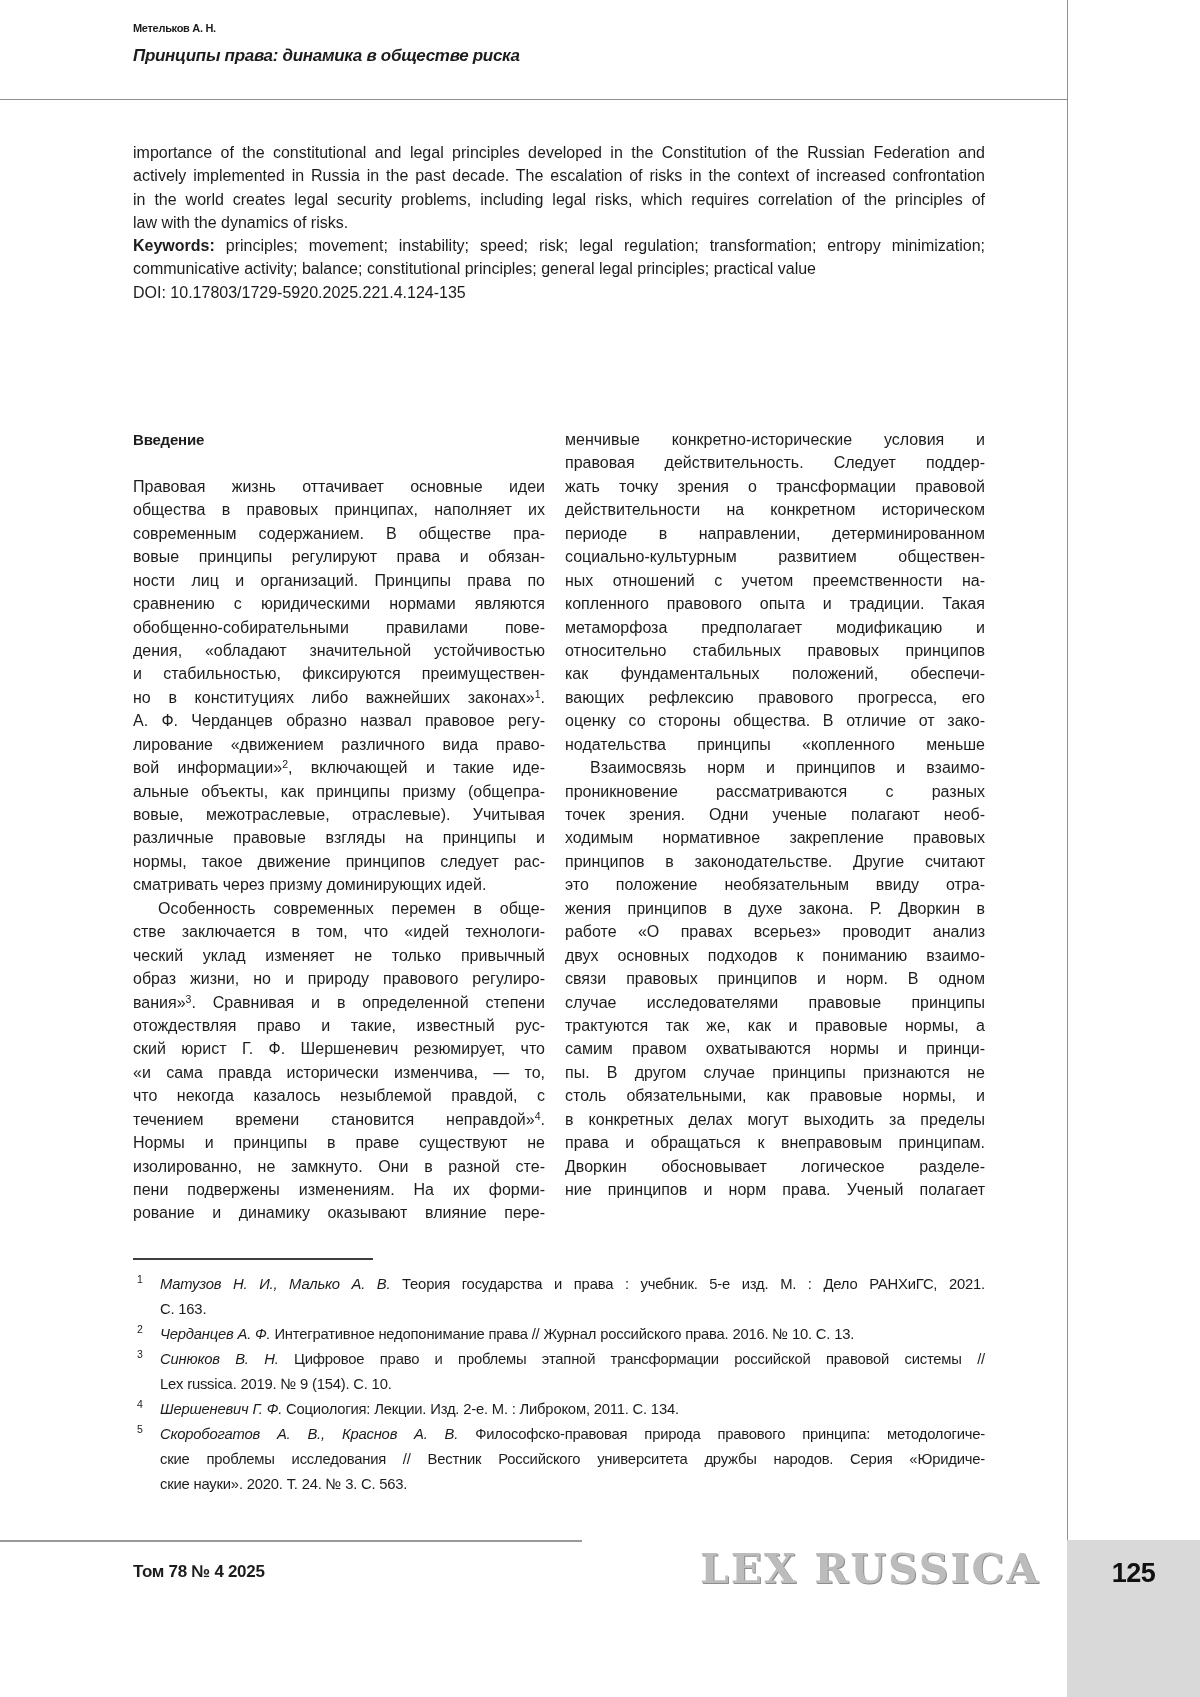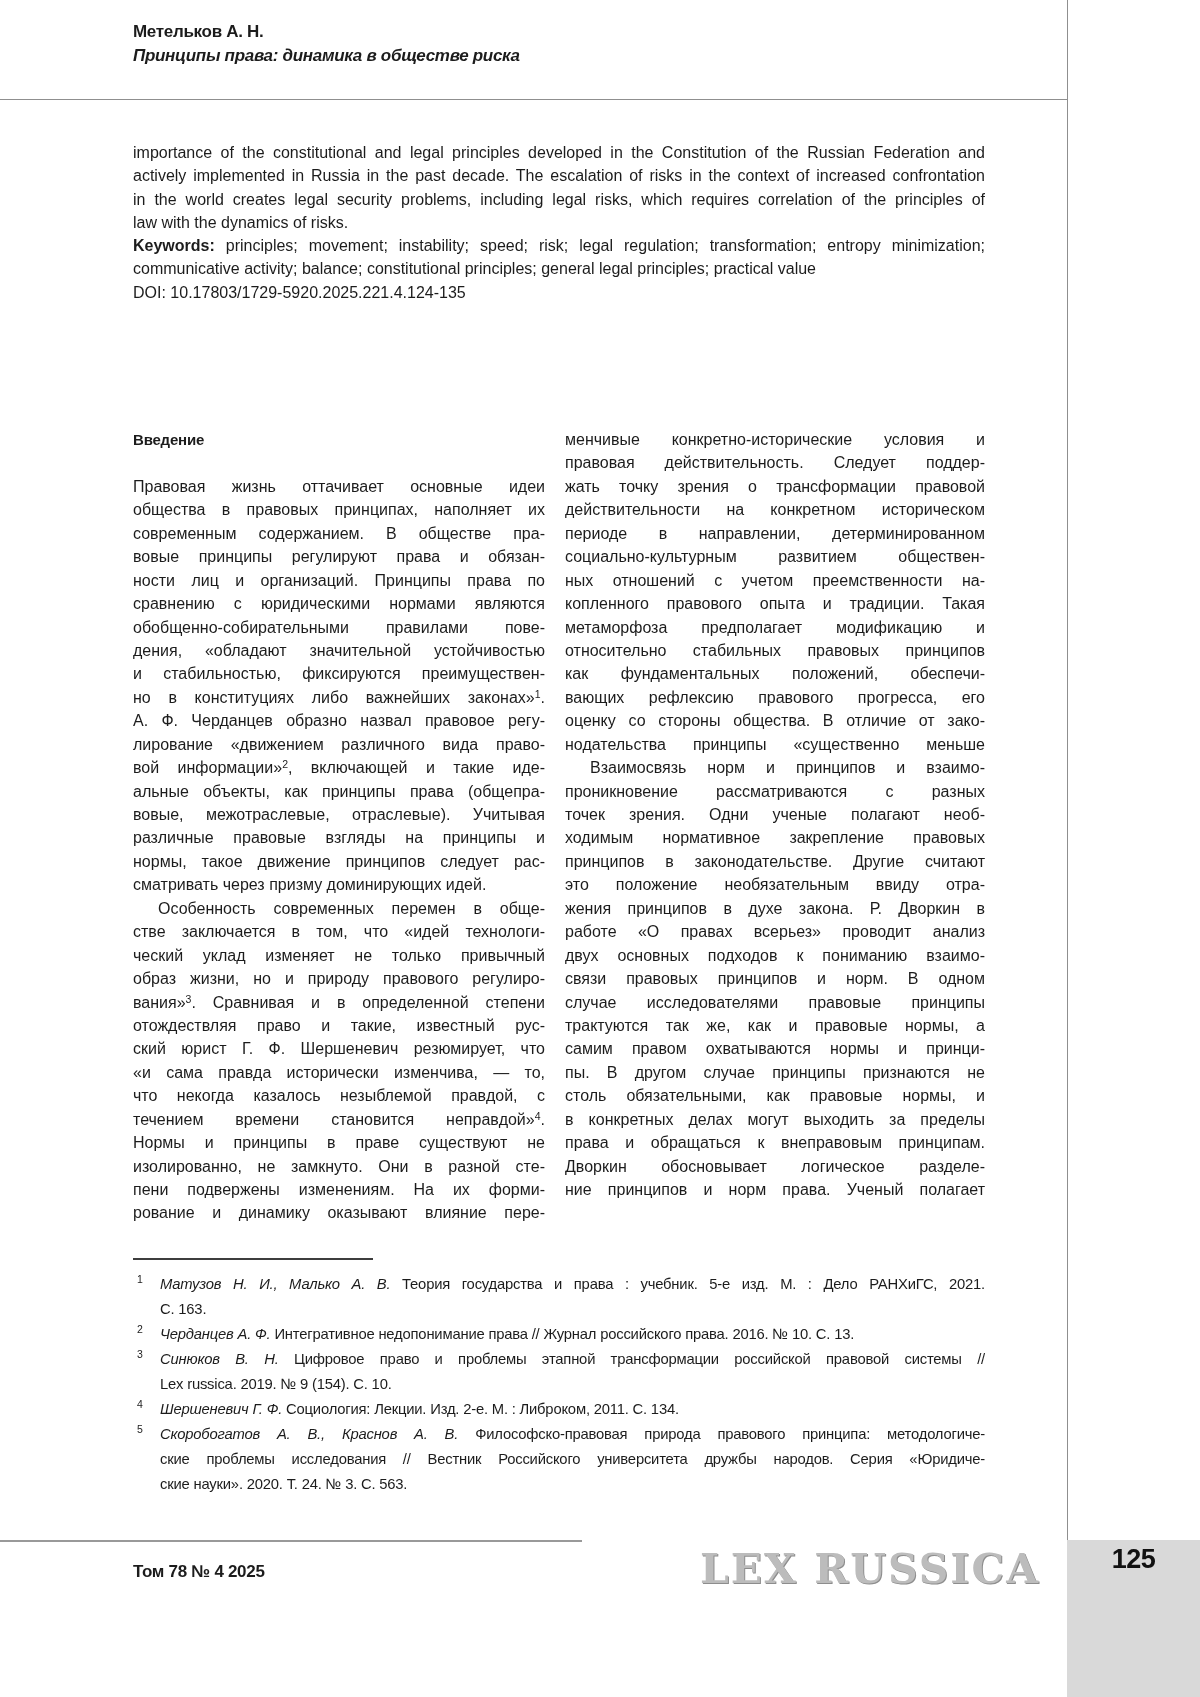--- a/index.html
+++ b/index.html
@@ -5,21 +5,21 @@
   html,body{margin:0;padding:0;}
   body{
     width:1200px;height:1697px;position:relative;overflow:hidden;
     background:#ffffff;color:#1c1c1c;
     font-family:"Liberation Sans","DejaVu Sans",sans-serif;
   }
   .b{font-weight:bold;}
   .i{font-style:italic;}
   .s{font-size:10.5px;position:relative;top:-5px;}
 
-  .hdr-author{position:absolute;left:133px;top:22px;font-size:17px;font-weight:bold;letter-spacing:-0.3px;}
+  .hdr-author{position:absolute;left:133px;top:22px;font-size:11px;font-weight:bold;letter-spacing:-0.3px;}
   .hdr-title{position:absolute;left:133px;top:46px;font-size:17px;font-weight:bold;font-style:italic;letter-spacing:-0.3px;}
   .rule-top{position:absolute;left:0;top:99px;width:1067px;height:1px;background:#8f8f8f;}
   .rule-vert{position:absolute;left:1067px;top:0;width:1px;height:1540px;background:#8f8f8f;}
 
   .abstract{position:absolute;left:133px;top:141px;width:852px;font-size:16px;}
   .abstract .tline{line-height:23.3px;height:23.3px;}
 
   .tline{text-align:justify;text-align-last:justify;overflow:hidden;}
   .tline.last{text-align:left;text-align-last:left;}
   .tline.indent{text-indent:25px;}
@@ -37,21 +37,21 @@
   .fn-num{position:absolute;left:4px;top:1px;font-size:10.5px;}
 
   .footer-rule{position:absolute;left:0;top:1540px;width:582px;height:2px;background:#999999;}
   .footer-vol{position:absolute;left:133px;top:1562px;font-size:17px;font-weight:bold;letter-spacing:-0.3px;}
   .logo{
     position:absolute;left:690px;top:1545px;width:360px;text-align:center;
     font-family:"DejaVu Serif",serif;font-size:41px;font-weight:bold;
     color:#bcbcbc;letter-spacing:2px;text-shadow:1px 1px 0 #8d8d8d;
   }
   .page-box{position:absolute;left:1067px;top:1540px;width:133px;height:157px;background:#d9d9d9;}
-  .page-num{margin-top:4px;text-align:center;font-size:27px;font-weight:bold;letter-spacing:-0.5px;color:#111;}
+  .page-num{margin-top:18px;text-align:center;font-size:27px;font-weight:bold;letter-spacing:-0.5px;color:#111;}
 </style>
 </head>
 <body>
 
 <div>
 
   <div class="hdr-author">Метельков А. Н.</div>
   <div class="hdr-title">Принципы права: динамика в обществе риска</div>
   <div class="rule-top"></div>
   <div class="rule-vert"></div>
@@ -76,21 +76,21 @@
           <div class="tline"><span>вовые принципы регулируют права и обязан-</span></div>
           <div class="tline"><span>ности лиц и организаций. Принципы права по</span></div>
           <div class="tline"><span>сравнению с юридическими нормами являются</span></div>
           <div class="tline"><span>обобщенно-собирательными правилами пове-</span></div>
           <div class="tline"><span>дения, «обладают значительной устойчивостью</span></div>
           <div class="tline"><span>и стабильностью, фиксируются преимуществен-</span></div>
           <div class="tline"><span>но в конституциях либо важнейших законах»</span><span class="s">1</span><span>.</span></div>
           <div class="tline"><span>А. Ф. Черданцев образно назвал правовое регу-</span></div>
           <div class="tline"><span>лирование «движением различного вида право-</span></div>
           <div class="tline"><span>вой информации»</span><span class="s">2</span><span>, включающей и такие иде-</span></div>
-          <div class="tline"><span>альные объекты, как принципы права (общепра-</span></div>
+          <div class="tline"><span>альные объекты, как принципы призму (общепра-</span></div>
           <div class="tline"><span>вовые, межотраслевые, отраслевые). Учитывая</span></div>
           <div class="tline"><span>различные правовые взгляды на принципы и</span></div>
           <div class="tline"><span>нормы, такое движение принципов следует рас-</span></div>
           <div class="tline last"><span>сматривать через призму доминирующих идей.</span></div>
         </div>
         <div class="para">
           <div class="tline indent"><span>Особенность современных перемен в обще-</span></div>
           <div class="tline"><span>стве заключается в том, что «идей технологи-</span></div>
           <div class="tline"><span>ческий уклад изменяет не только привычный</span></div>
           <div class="tline"><span>образ жизни, но и природу правового регулиро-</span></div>
@@ -117,21 +117,21 @@
           <div class="tline"><span>действительности на конкретном историческом</span></div>
           <div class="tline"><span>периоде в направлении, детерминированном</span></div>
           <div class="tline"><span>социально-культурным развитием обществен-</span></div>
           <div class="tline"><span>ных отношений с учетом преемственности на-</span></div>
           <div class="tline"><span>копленного правового опыта и традиции. Такая</span></div>
           <div class="tline"><span>метаморфоза предполагает модификацию и</span></div>
           <div class="tline"><span>относительно стабильных правовых принципов</span></div>
           <div class="tline"><span>как фундаментальных положений, обеспечи-</span></div>
           <div class="tline"><span>вающих рефлексию правового прогресса, его</span></div>
           <div class="tline"><span>оценку со стороны общества. В отличие от зако-</span></div>
-          <div class="tline"><span>нодательства принципы «существенно меньше</span></div>
+          <div class="tline"><span>нодательства принципы «копленного меньше</span></div>
         </div>
         <div class="para">
           <div class="tline indent"><span>Взаимосвязь норм и принципов и взаимо-</span></div>
           <div class="tline"><span>проникновение рассматриваются с разных</span></div>
           <div class="tline"><span>точек зрения. Одни ученые полагают необ-</span></div>
           <div class="tline"><span>ходимым нормативное закрепление правовых</span></div>
           <div class="tline"><span>принципов в законодательстве. Другие считают</span></div>
           <div class="tline"><span>это положение необязательным ввиду отра-</span></div>
           <div class="tline"><span>жения принципов в духе закона. Р. Дворкин в</span></div>
           <div class="tline"><span>работе «О правах всерьез» проводит анализ</span></div>

